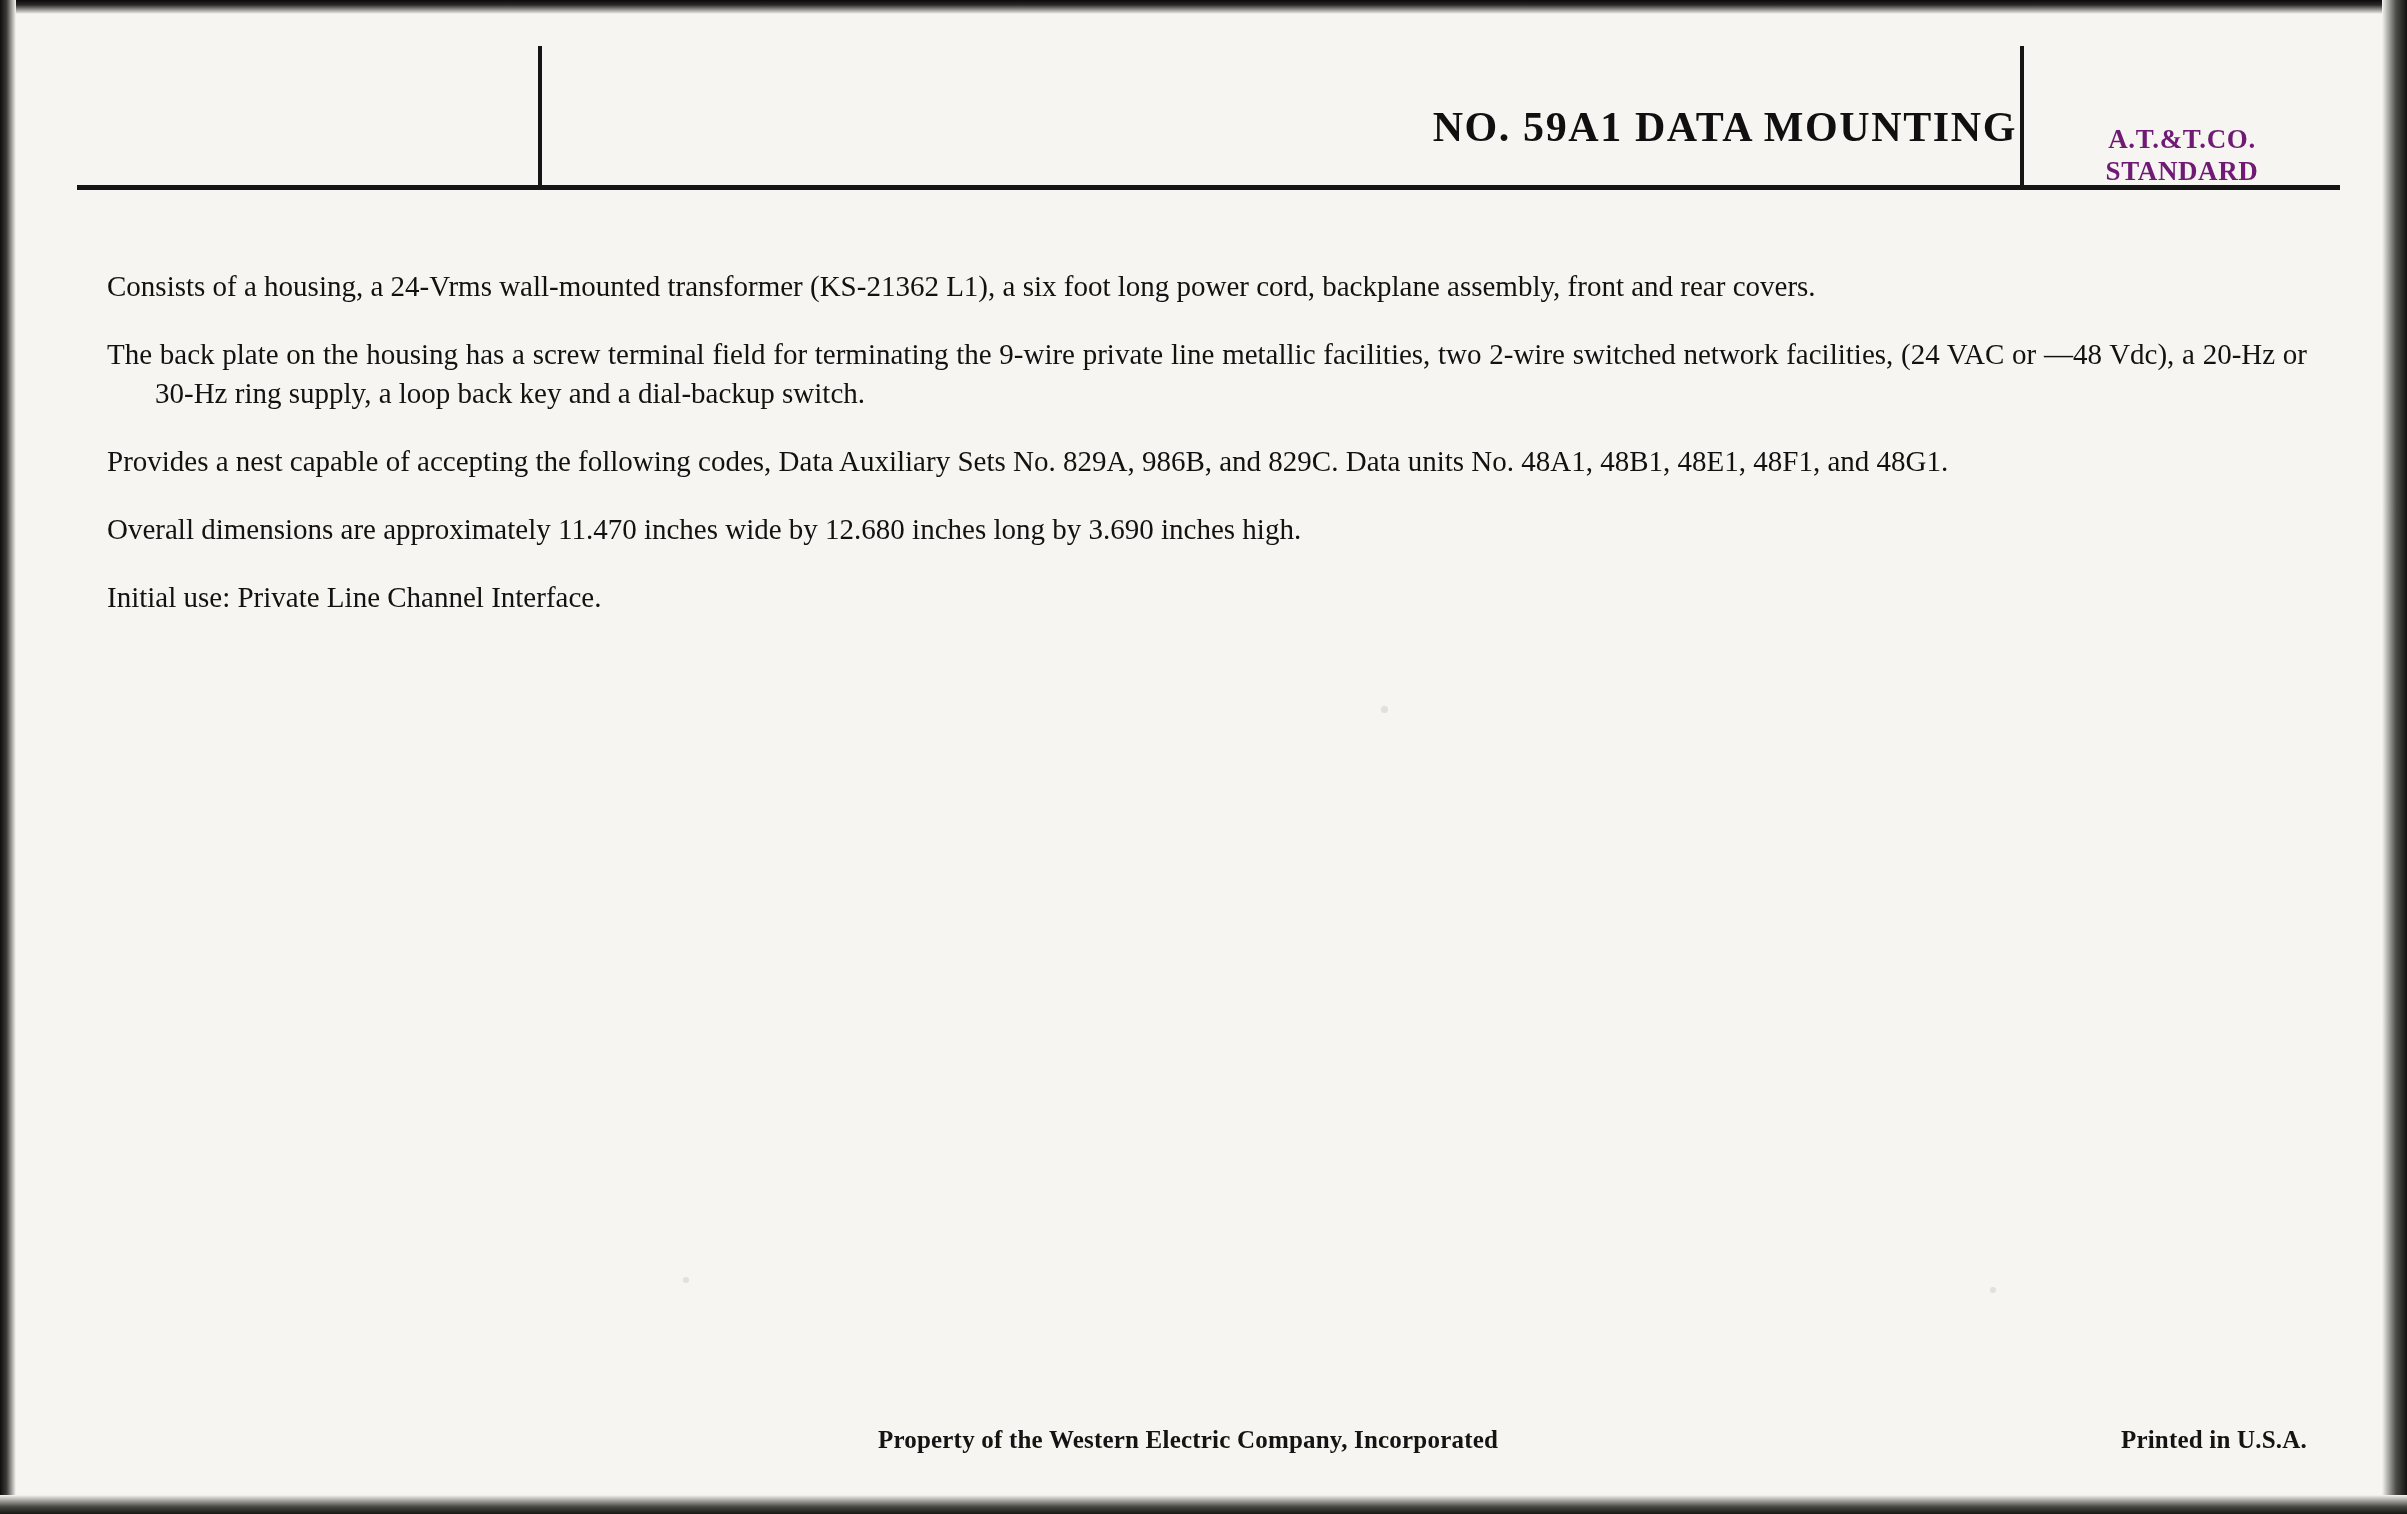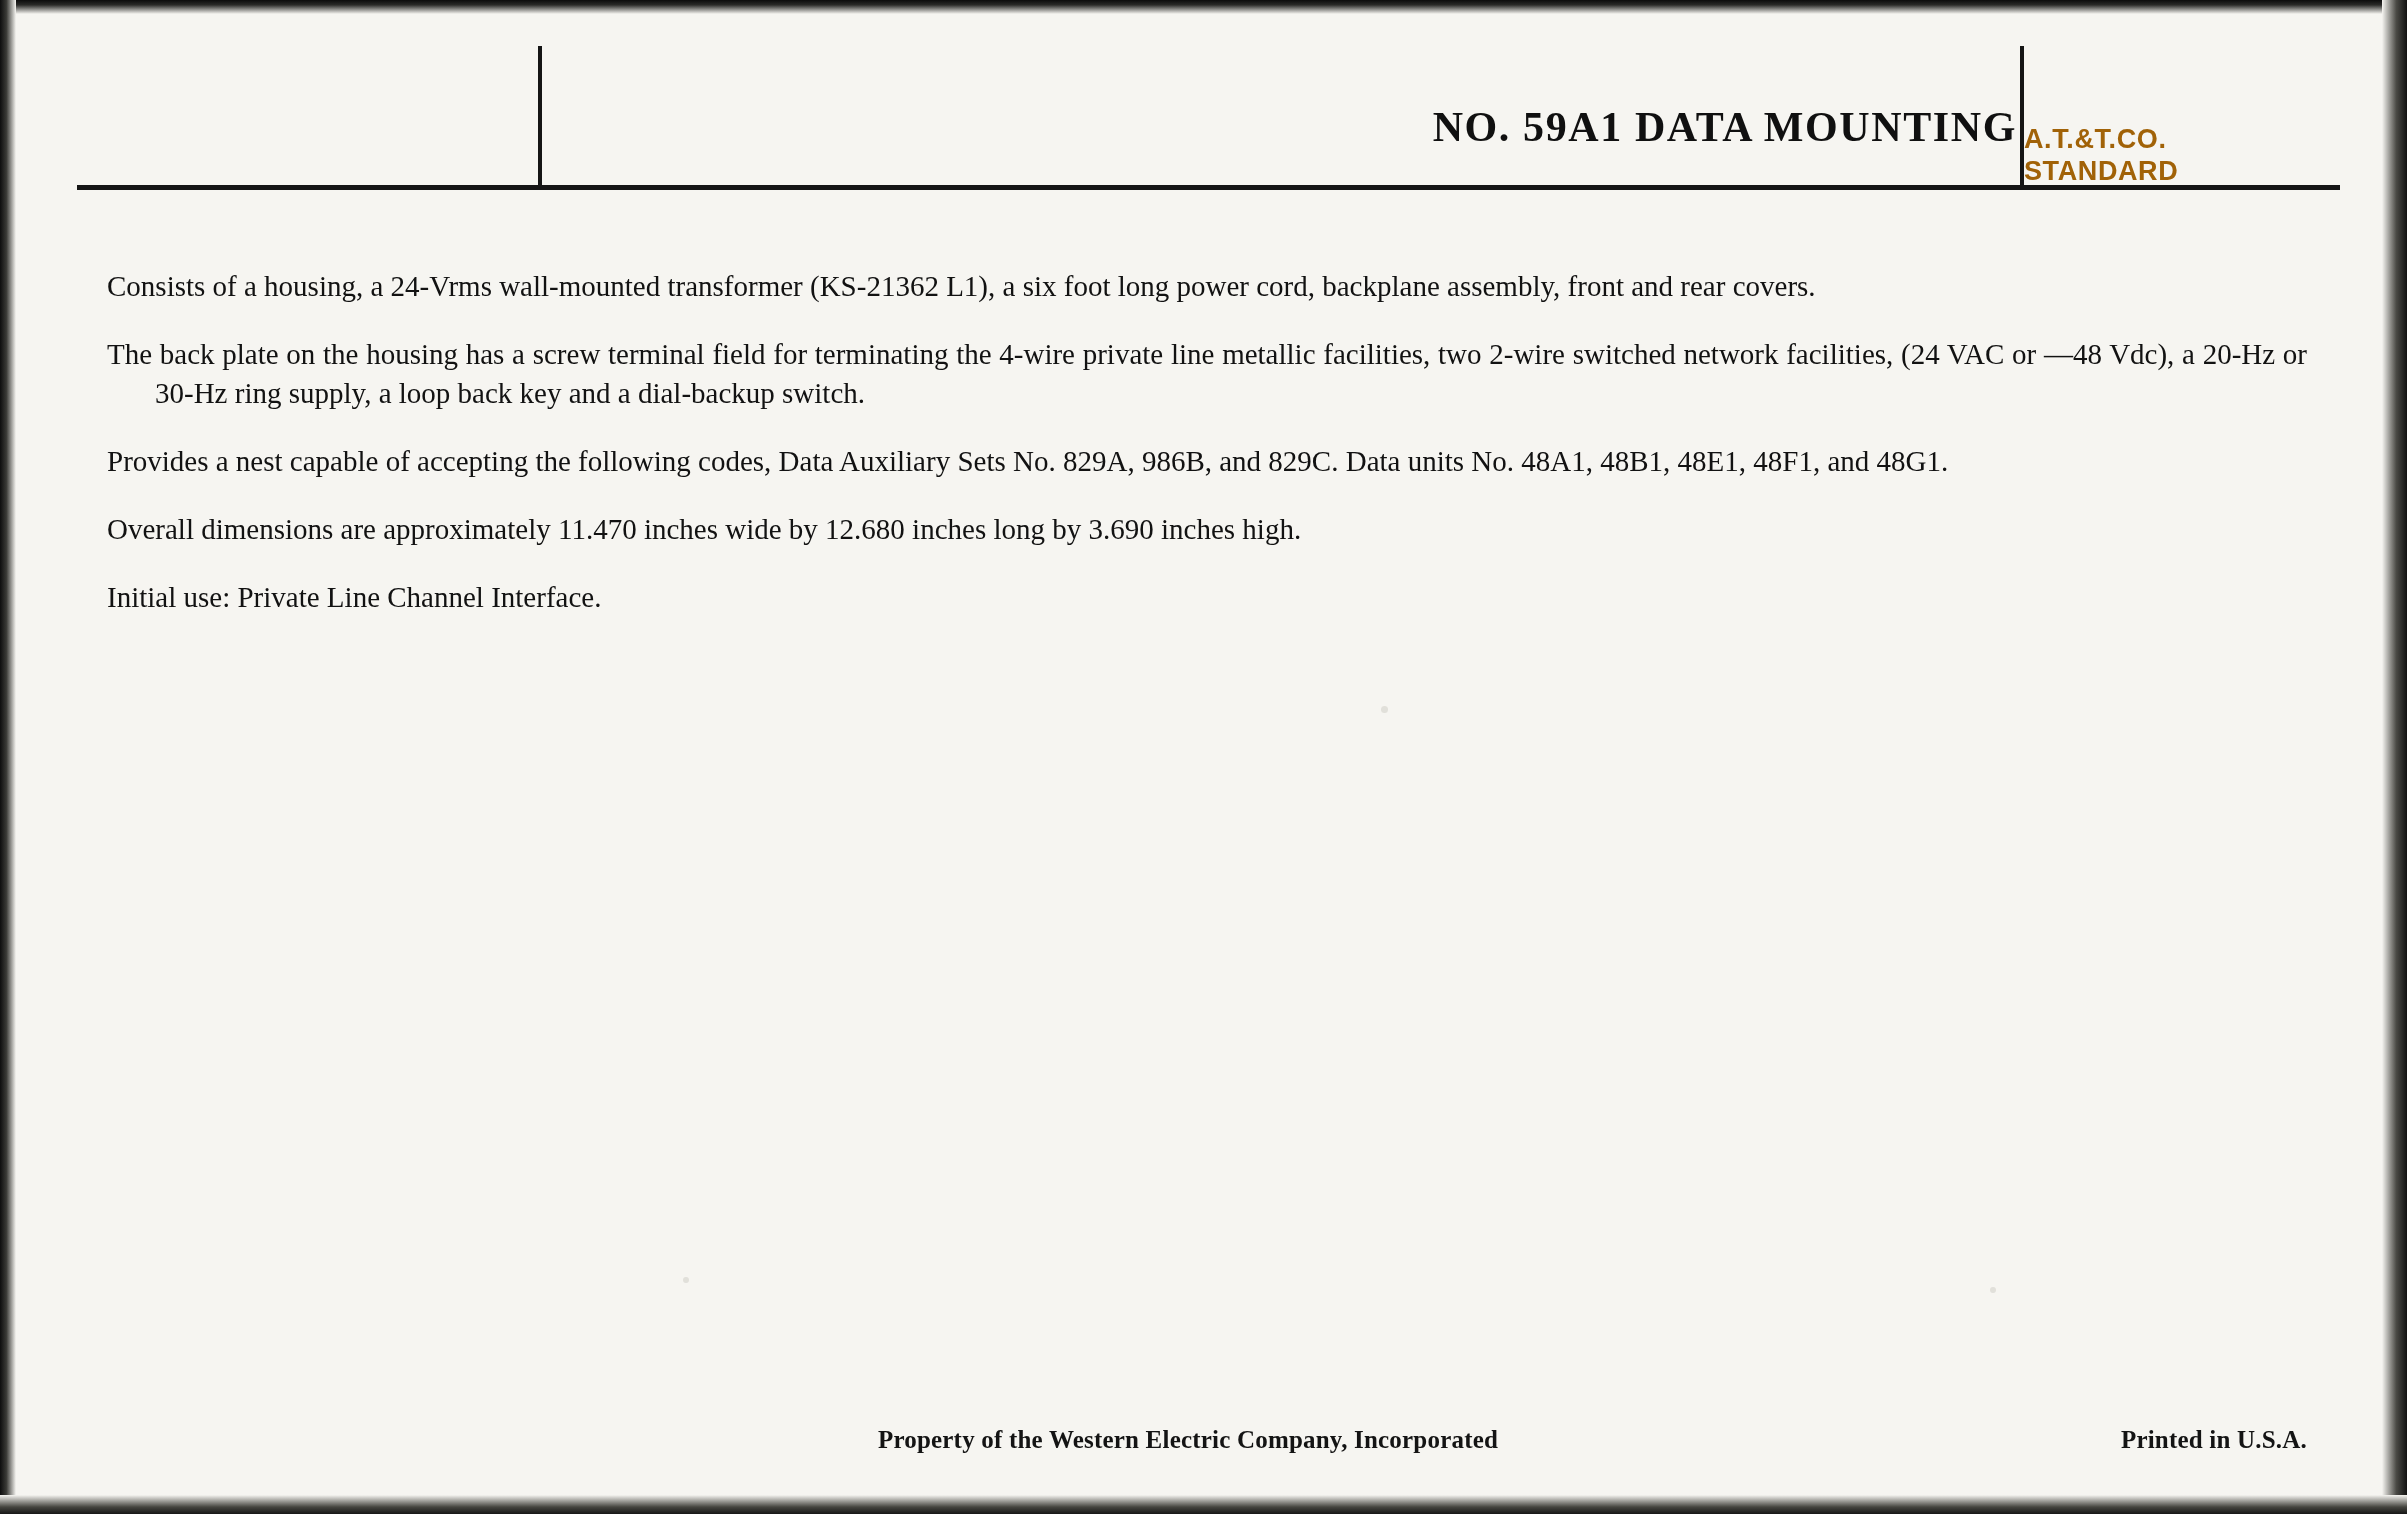--- a/index.html
+++ b/index.html
@@ -93,26 +93,27 @@
     font-weight: bold;
     font-size: 42px;
     letter-spacing: 1.6px;
     color: #101010;
   }
   .header-owner {
     position: absolute;
     left: 1947px;
     top: 81px;
     width: 316px;
-    font-family: Liberation Sans, sans-serif;
+    text-align: center;
+    font-family: Liberation Serif, serif;
     font-weight: bold;
     font-size: 27px;
     line-height: 32px;
     letter-spacing: 0.6px;
-    color: #a16207;
+    color: #701a75;
   }
 
   
   .body-block {
     position: absolute;
     left: 107px;
     top: 238px;
     width: 2200px;
   }
   .para {
@@ -184,21 +185,21 @@
 
     <div class="header-title">NO. 59A1  DATA MOUNTING</div>
     <div class="header-owner">
       <div>A.T.&amp;T.CO.</div>
       <div>STANDARD</div>
     </div>
   </div>
 
   <div class="body-block">
     <p class="para">Consists of a housing, a 24-Vrms wall-mounted transformer (KS-21362 L1), a six foot long power cord, backplane assembly, front and rear covers.</p>
-    <p class="para">The back plate on the housing has a screw terminal field for terminating the 4-wire private line metallic facilities, two 2-wire switched network facilities, (24 VAC or —48 Vdc), a 20-Hz or 30-Hz ring supply, a loop back key and a dial-backup switch.</p>
+    <p class="para">The back plate on the housing has a screw terminal field for terminating the 9-wire private line metallic facilities, two 2-wire switched network facilities, (24 VAC or —48 Vdc), a 20-Hz or 30-Hz ring supply, a loop back key and a dial-backup switch.</p>
     <p class="para">Provides a nest capable of accepting the following codes, Data Auxiliary Sets No. 829A, 986B, and 829C.  Data units No.  48A1, 48B1, 48E1, 48F1, and 48G1.</p>
     <p class="para nojust">Overall  dimensions  are  approximately  11.470  inches  wide  by 12.680 inches long by 3.690 inches high.</p>
     <p class="para nojust">Initial use: Private Line Channel Interface.</p>
   </div>
 
   <div class="footer-center">Property of the Western Electric Company, Incorporated</div>
   <div class="footer-right">Printed in U.S.A.</div>
 
 </div>
 

